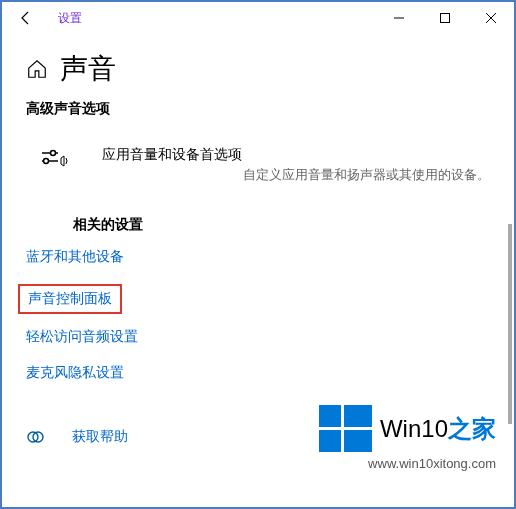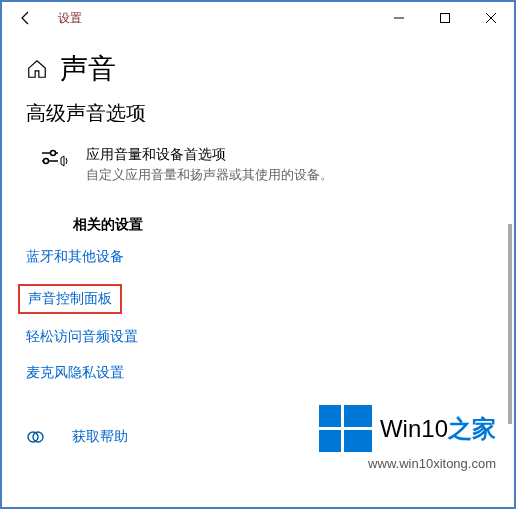--- a/index.html
+++ b/index.html
@@ -1,36 +1,36 @@
 <!DOCTYPE html>
 <html><head>
   <meta charset="utf-8">
   <style>
     * { margin: 0; padding: 0; box-sizing: border-box; font-family: "Microsoft YaHei", "Segoe UI", sans-serif; }
     body { background: #fff; width: 516px; height: 509px; overflow: hidden; position: relative; border: 2px solid #4a7cc4; }
     
     .titlebar { height: 32px; display: flex; align-items: center; padding-left: 8px; }
     .titlebar-left { display: flex; align-items: center; gap: 16px; }
     .back-btn { width: 32px; height: 32px; display: flex; align-items: center; justify-content: center; cursor: pointer; }
-    .title-text { font-size: 12px; color: #7f1d1d; }
+    .title-text { font-size: 12px; color: #6d28d9; }
     .win-controls { margin-left: auto; display: flex; }
     .win-btn { width: 46px; height: 32px; display: flex; align-items: center; justify-content: center; cursor: pointer; }
     
     .content { padding: 0 24px; position: relative; height: calc(100% - 32px); overflow: hidden; }
     
     .page-header { display: flex; align-items: center; gap: 12px; margin-top: 16px; margin-bottom: 16px; }
     .page-title { font-size: 28px; font-weight: 400; }
     
-    .section-cut { font-size: 20px; font-weight: 400; margin-top: 4px; margin-bottom: 12px; overflow: hidden; height: 22px; position: relative; top: -4px; }
+    .section-cut { font-size: 14px; font-weight: 700; margin-top: 4px; margin-bottom: 12px; overflow: hidden; height: 22px; position: relative; top: -4px; }
     
-    .option-row { display: flex; gap: 16px; padding: 8px 0; margin-left: 12px; margin-bottom: 24px; }
+    .option-row { display: flex; gap: 32px; padding: 8px 0; margin-left: 12px; margin-bottom: 24px; }
     .option-icon { flex-shrink: 0; width: 32px; display: flex; align-items: flex-start; justify-content: center; padding-top: 2px; }
     .option-text { flex: 1; }
     .option-title { font-size: 14px; color: #000; }
-    .option-desc { font-size: 13px; color: #666; margin-top: 2px; }
+    .option-desc { font-size: 13px; color: #666; margin-top: 2px; text-align: right; }
     
     .section-title { font-size: 14px; font-weight: 600; margin-top: 24px; margin-bottom: 14px; margin-left: 47px; }
     
     .link { color: #0066cc; font-size: 14px; display: block; margin-bottom: 18px; cursor: pointer; }
     .link.highlighted { border: 2px solid #d93a2b; padding: 4px 8px; margin-left: -8px; margin-bottom: 14px; display: inline-block; }
     
     .help-row { display: flex; align-items: center; gap: 28px; margin-bottom: 14px; cursor: pointer; }
     .help-row .link-inline { color: #0066cc; font-size: 14px; }
     
     .scrollbar { position: absolute; right: 2px; top: 190px; width: 4px; height: 200px; background: #aaa; border-radius: 0; }

